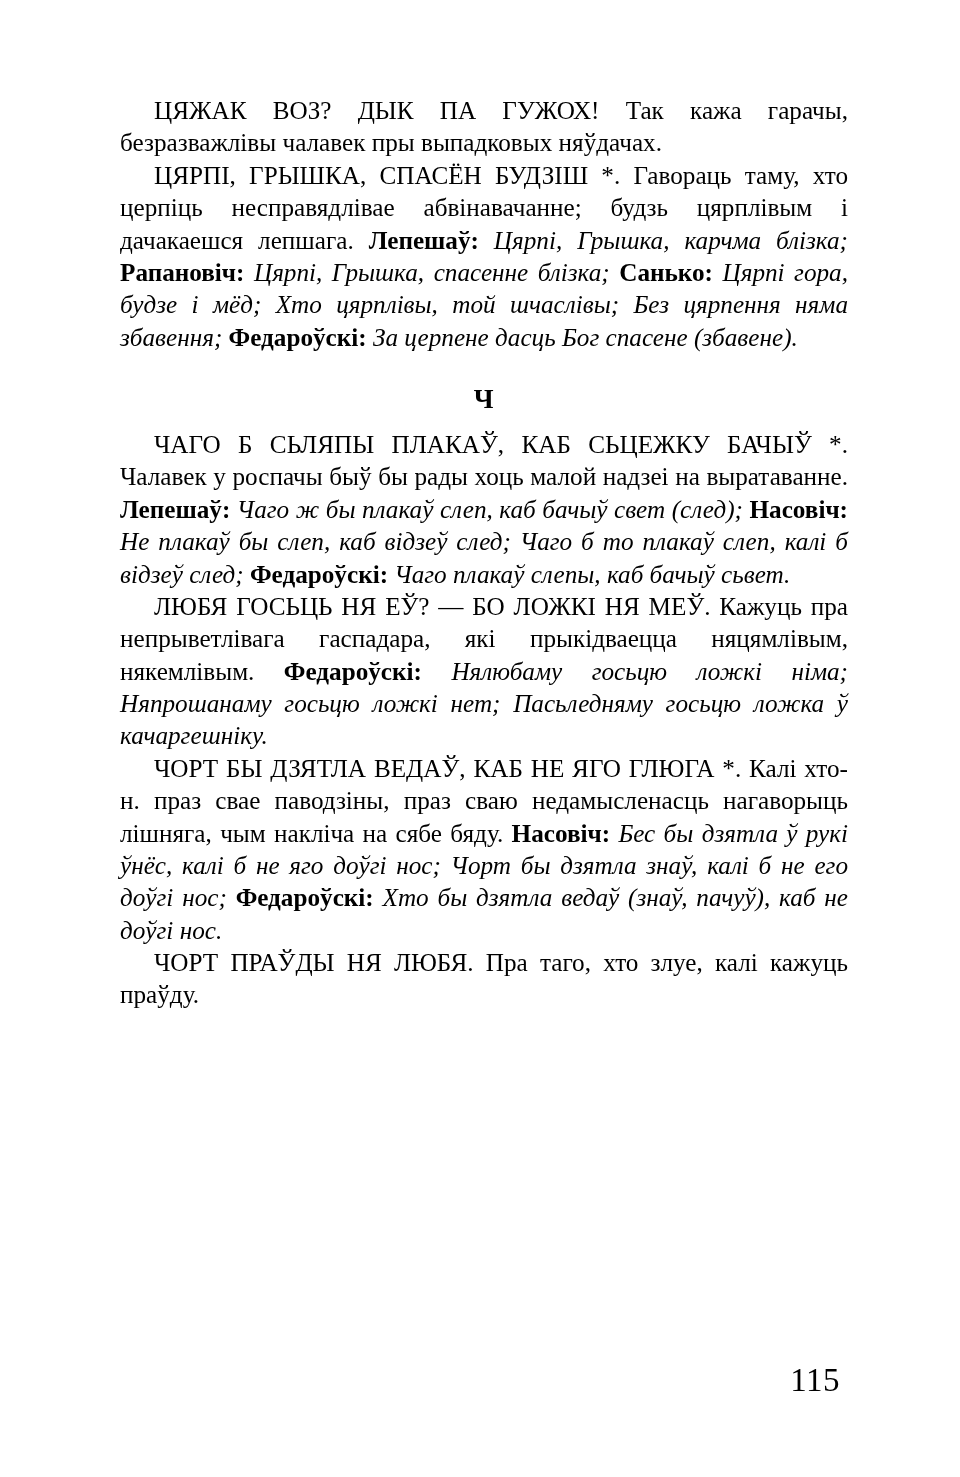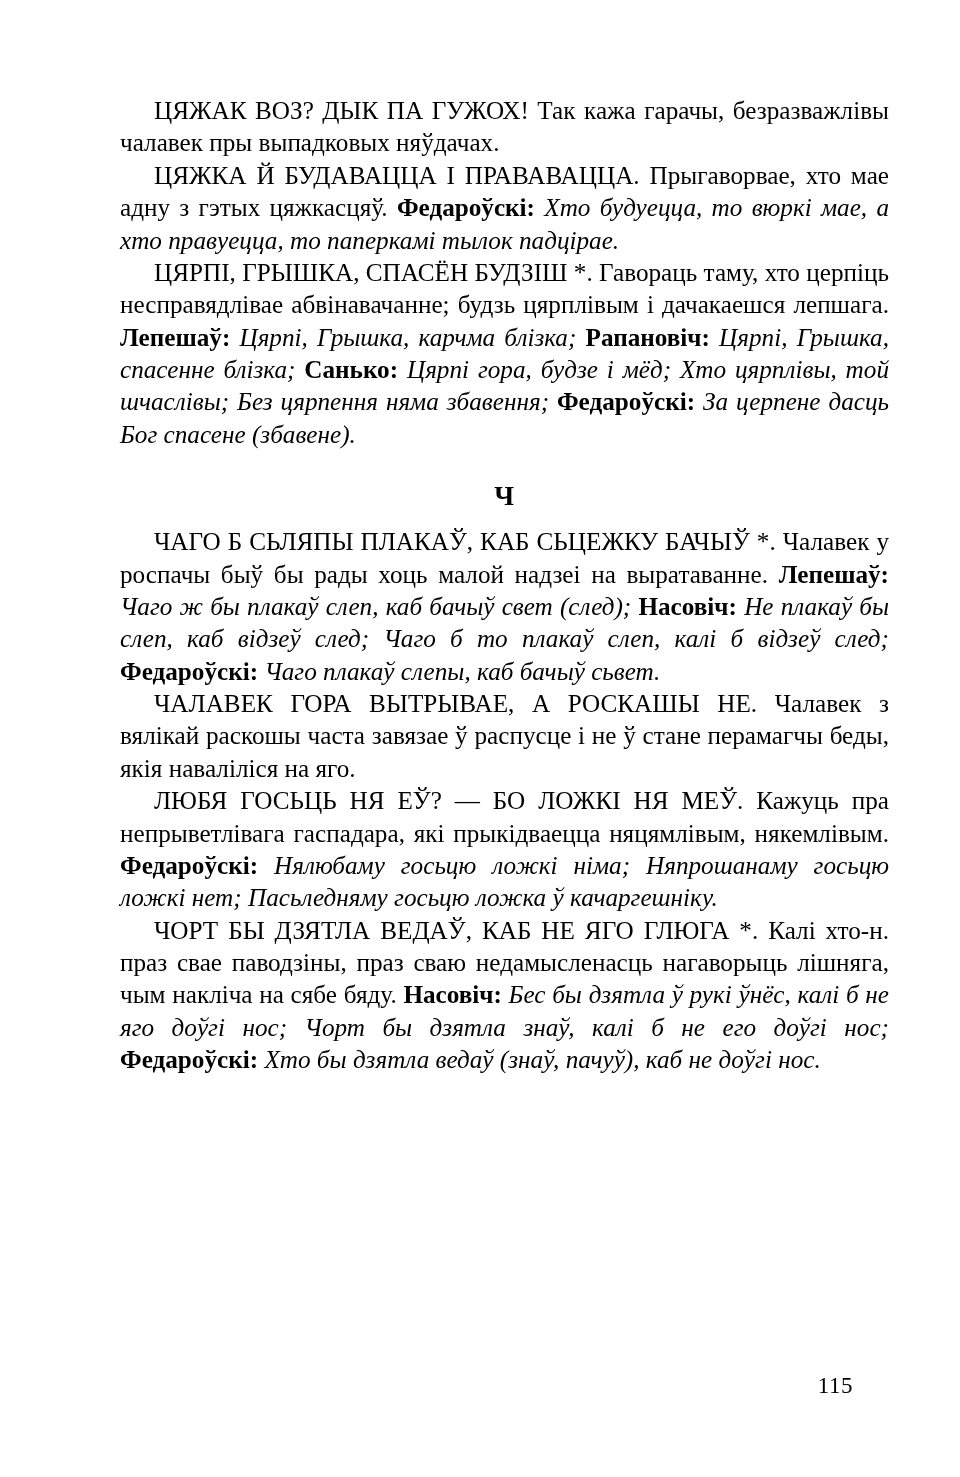--- a/index.html
+++ b/index.html
@@ -11,21 +11,21 @@
     width: 960px;
     height: 1477px;
     font-family: "Liberation Serif", serif;
     color: #000000;
   }
   .page {
     position: relative;
     width: 960px;
     height: 1477px;
     box-sizing: border-box;
-    padding: 95px 71px 0 120px;
+    padding: 95px 112px 0 120px;
   }
   .entry {
     font-size: 25.2px;
     line-height: 1.285;
     text-align: justify;
     text-justify: inter-word;
     margin: 0 0 0 0;
     hyphens: manual;
   }
   .entry + .entry {
@@ -46,58 +46,55 @@
   }
   .section-letter {
     text-align: center;
     font-weight: bold;
     font-size: 27px;
     margin: 30px 0 14px 0;
     letter-spacing: 0.5px;
   }
   .folio {
     position: absolute;
-    right: 107px;
+    right: 120px;
     bottom: 78px;
-    font-size: 23px;
+    font-size: 33px;
     letter-spacing: 0.5px;
     margin-left: 16px;
   }
 </style>
 </head>
 <body>
 
 <div class="page">
 
   <p class="entry indent">
     <span class="hw">ЦЯЖАК ВОЗ? ДЫК ПА ГУЖОХ!</span><span> Так кажа гарачы, безразважлівы чалавек пры выпадковых няўдачах.</span>
   </p>
 
-  <p class="entry indent">
-    <span class="hw">ЦЯЖКА Й БУДАВАЦЦА І ПРАВАВАЦЦА.</span><span> Прыгаворвае, хто мае адну з гэтых цяжкасцяў. </span><span class="src">Федароўскі:</span><span class="it"> Хто будуецца, то вюркі мае, а хто правуецца, то паперкамі тылок падцірае.</span>
-  </p>
 
   <p class="entry indent">
     <span class="hw">ЦЯРПІ, ГРЫШКА, СПАСЁН БУДЗІШ *.</span><span> Гавораць таму, хто церпіць несправядлівае абвінавачанне; будзь цярплівым і дачакаешся лепшага. </span><span class="src">Лепешаў:</span><span class="it"> Цярпі, Грышка, карчма блізка;</span><span class="src"> Рапановіч:</span><span class="it"> Цярпі, Грышка, спасенне блізка;</span><span class="src"> Санько:</span><span class="it"> Цярпі гора, будзе і мёд; Хто цярплівы, той шчаслівы; Без цярпення няма збавення;</span><span class="src"> Федароўскі:</span><span class="it"> За церпене дасць Бог спасене (збавене).</span>
   </p>
 
   <div class="section-letter">Ч</div>
 
   <p class="entry indent">
     <span class="hw">ЧАГО Б СЬЛЯПЫ ПЛАКАЎ, КАБ СЬЦЕЖКУ БАЧЫЎ *.</span><span> Чалавек у роспачы быў бы рады хоць малой надзеі на выратаванне. </span><span class="src">Лепешаў:</span><span class="it"> Чаго ж бы плакаў слеп, каб бачыў свет (след);</span><span class="src"> Насовіч:</span><span class="it"> Не плакаў бы слеп, каб відзеў след; Чаго б то плакаў слеп, калі б відзеў след;</span><span class="src"> Федароўскі:</span><span class="it"> Чаго плакаў слепы, каб бачыў сьвет.</span>
   </p>
 
 
-  <p class="entry indent">
-    <span class="hw">ЧАЛАВЕК ГОРА ВЫТРЫВАЕ, А РОСКАШЫ НЕ.</span><span> Чалавек з вялікай раскошы часта завязае ў распусце і не ў стане перамагчы беды, якія наваліліся на яго.</span>
-  </p>
 
   <p class="entry indent">
     <span class="hw">ЛЮБЯ ГОСЬЦЬ НЯ ЕЎ? — БО ЛОЖКІ НЯ МЕЎ.</span><span> Кажуць пра непрыветлівага гаспадара, які прыкідваецца няцямлівым, някемлівым. </span><span class="src">Федароўскі:</span><span class="it"> Нялюбаму госьцю ложкі німа; Няпрошанаму госьцю ложкі нет; Пасьледняму госьцю ложка ў качаргешніку.</span>
   </p>
 
   <p class="entry indent">
     <span class="hw">ЧОРТ БЫ ДЗЯТЛА ВЕДАЎ, КАБ НЕ ЯГО ГЛЮГА *.</span><span> Калі хто-н. праз свае паводзіны, праз сваю недамысленасць нагаворыць лішняга, чым накліча на сябе бяду. </span><span class="src">Насовіч:</span><span class="it"> Бес бы дзятла ў рукі ўнёс, калі б не яго доўгі нос; Чорт бы дзятла знаў, калі б не его доўгі нос;</span><span class="src"> Федароўскі:</span><span class="it"> Хто бы дзятла ведаў (знаў, пачуў), каб не доўгі нос.</span>
   </p>
 
+  <p class="entry indent">
+    <span class="hw">ЧОРТ ПРАЎДЫ НЯ ЛЮБЯ.</span><span> Пра таго, хто злуе, калі кажуць праўду.</span>
+  </p>
 
   <div class="folio">115</div>
 </div>
 
 </body></html>

